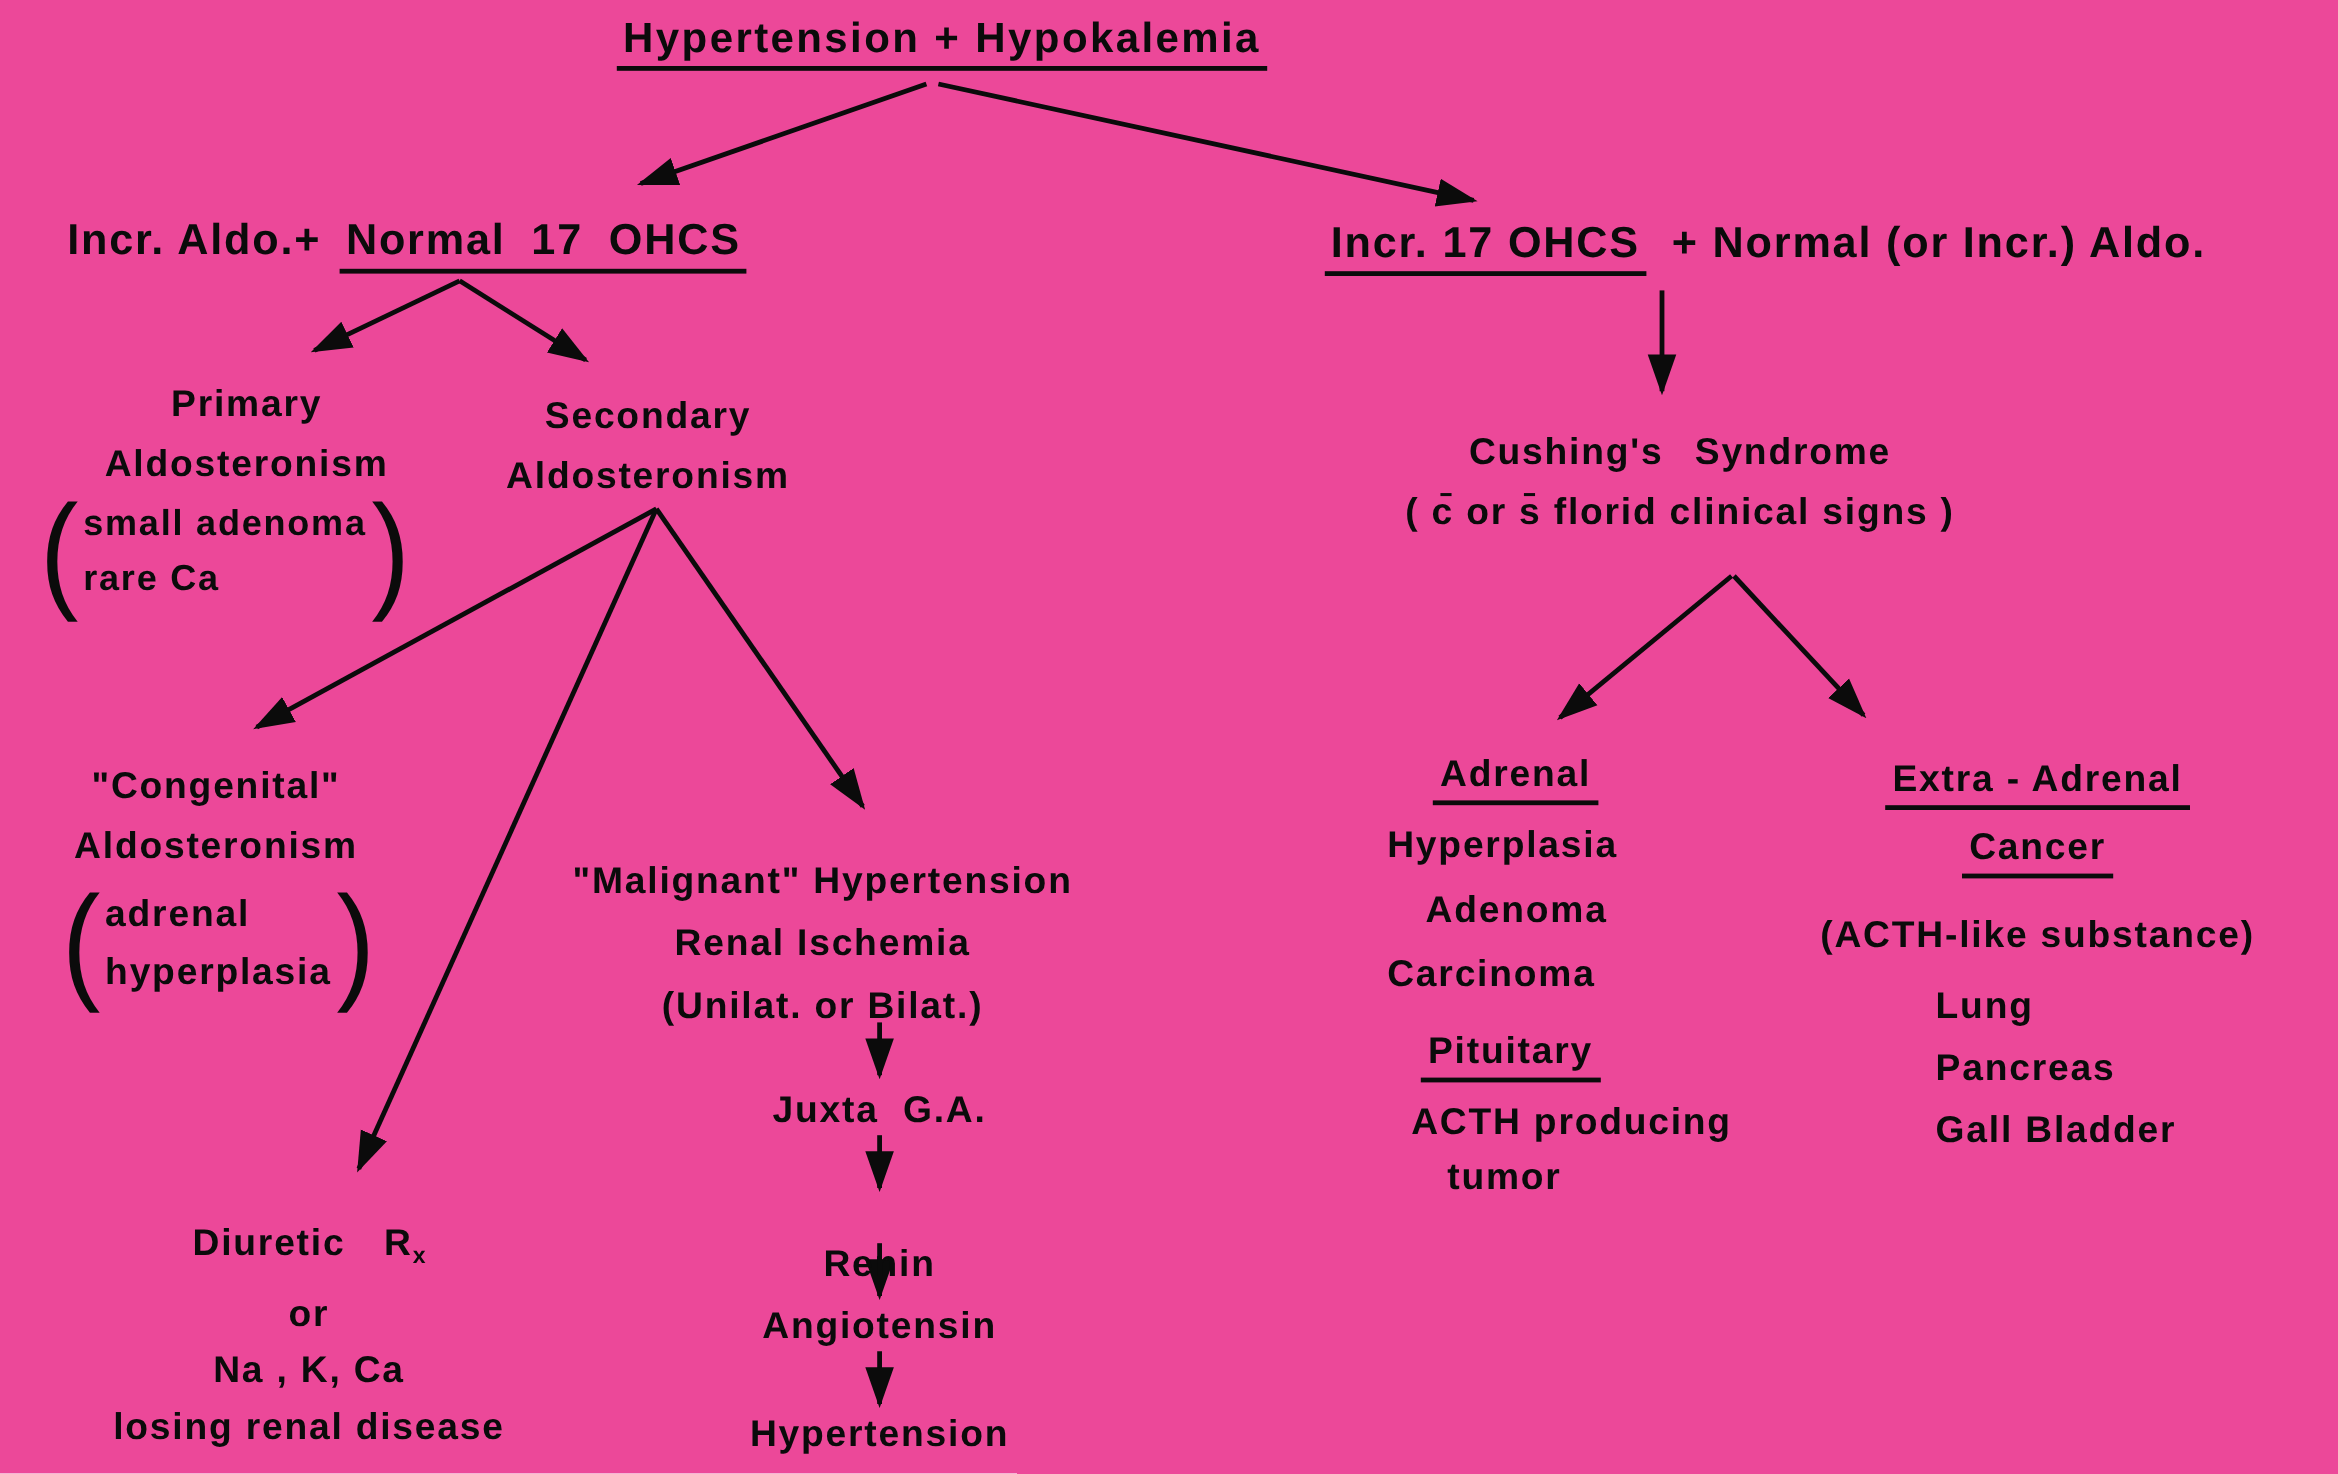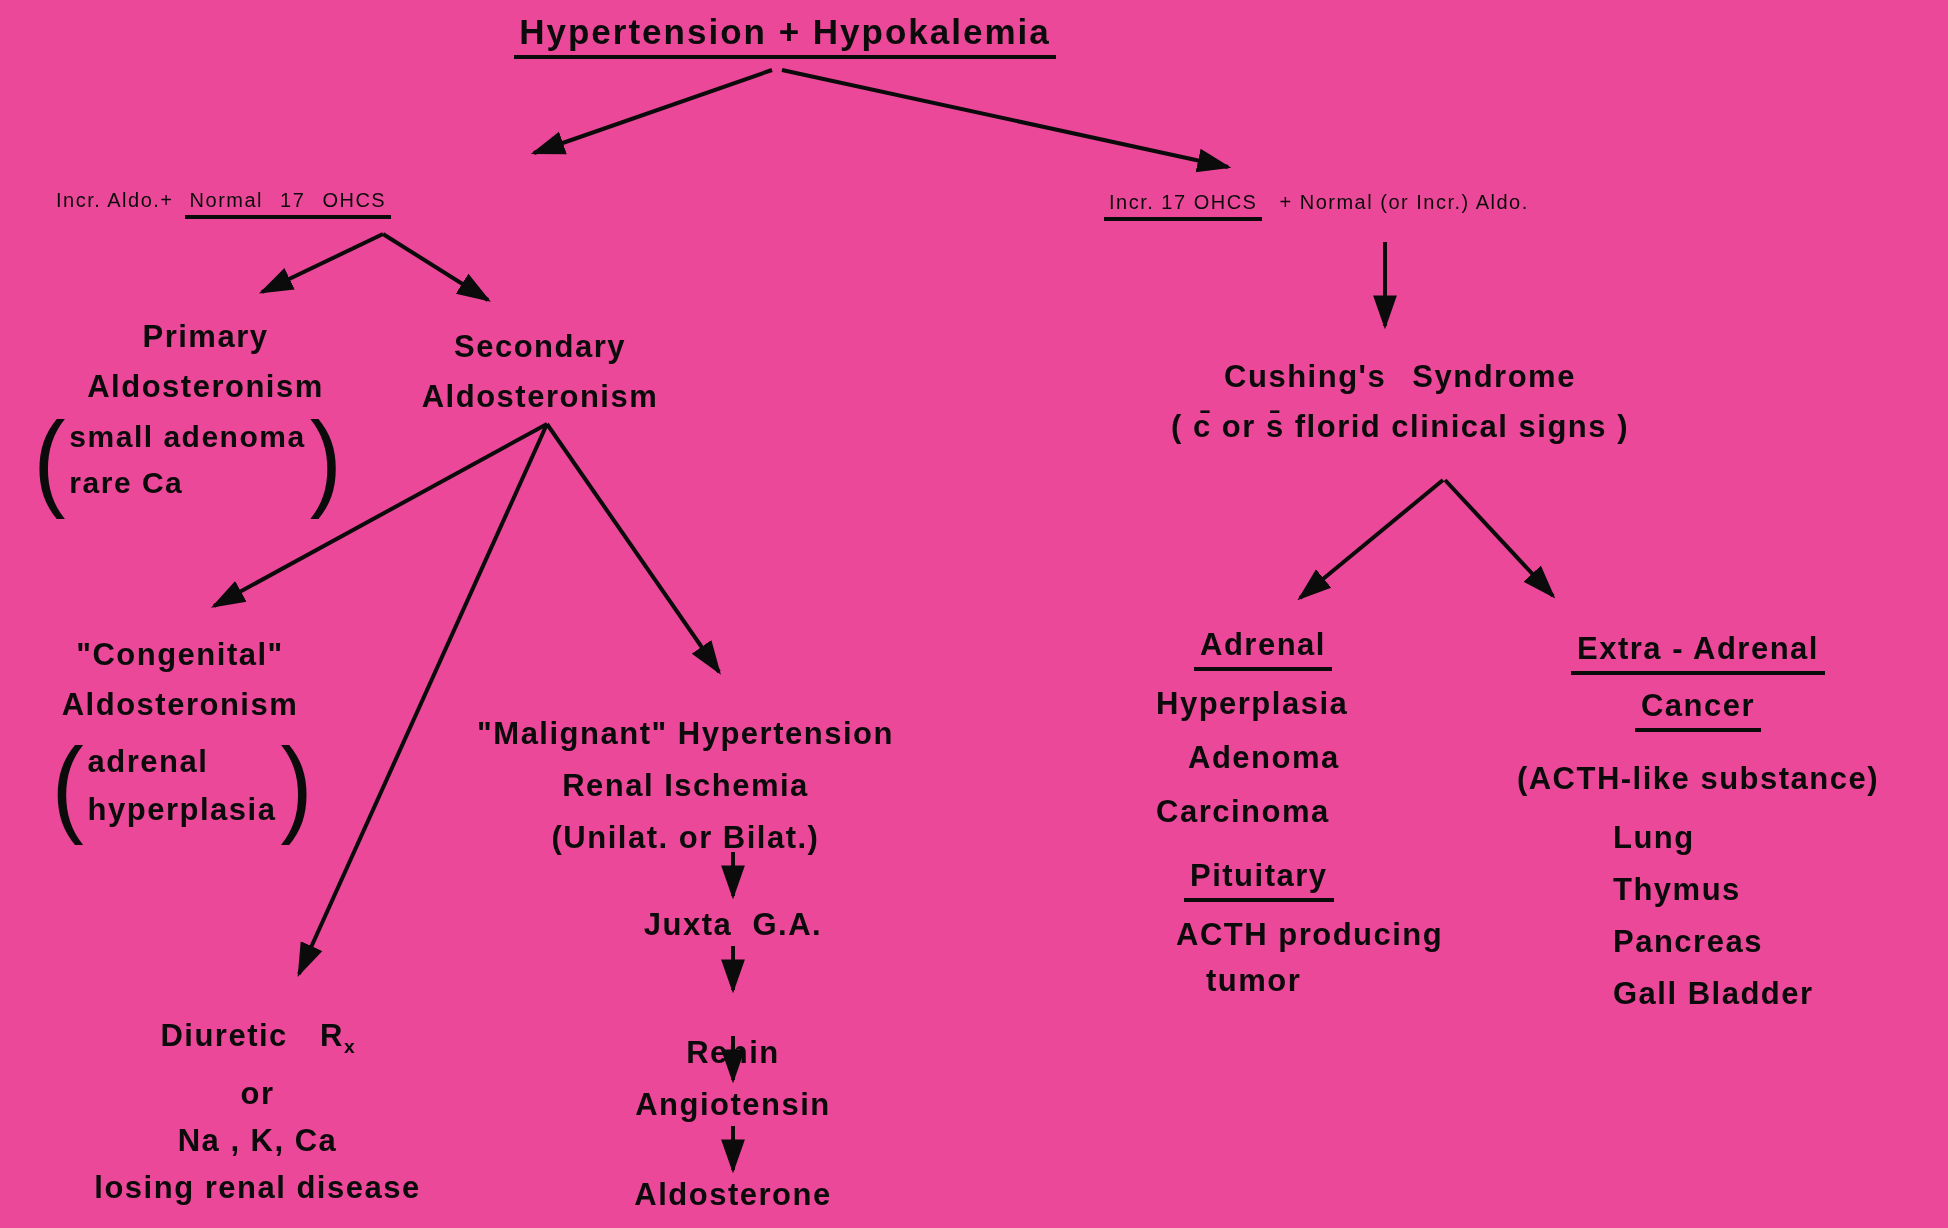--- a/index.html
+++ b/index.html
@@ -7,21 +7,21 @@
   body {
     width:1948px; height:1228px;
     font-family:"Liberation Sans","DejaVu Sans",sans-serif;
     color:#0b0b0b;
   }
   #canvas { position:relative; width:1948px; height:1228px; background:#ec4899; overflow:hidden; }
   .abs { position:absolute; }
   .blk { position:absolute; text-align:center; font-weight:700; }
   .line { display:block; white-space:nowrap; }
   .t31 { font-size:31px; line-height:50px; letter-spacing:1.5px; }
-  .t32 { font-size:20px; line-height:44px; letter-spacing:1.5px; white-space:nowrap; font-weight:400; }
+  .t32 { font-size:36px; line-height:44px; letter-spacing:1.5px; white-space:nowrap; font-weight:700; }
   .title { font-size:35px; line-height:48px; letter-spacing:2px; font-weight:700; }
   .u { border-bottom:4px solid #0b0b0b; padding:0 5px 4px 5px; }
   .uhdr { display:inline-block; border-bottom:4px solid #0b0b0b; padding:0 6px 2px 6px; line-height:40px; }
   .ws10 { word-spacing:10px; }
   .ws16 { word-spacing:16px; }
   .paren-group { position:absolute; display:flex; align-items:center; justify-content:center; font-weight:700; }
   .paren { font-size:96px; font-weight:400; line-height:0.95; transform:scaleY(1.12); }
   .paren-lines { display:block; margin:0 4px; }
   .pl46 .line { font-size:30px; line-height:46px; letter-spacing:1.5px; }
   .pl48 .line { font-size:31px; line-height:48px; letter-spacing:1.5px; }
@@ -108,21 +108,21 @@
 
   <div class="blk t31 lh52" style="left:448px; top:708px; width:475px;">
     <span class="line">"Malignant" Hypertension</span>
     <span class="line">Renal Ischemia</span>
     <span class="line">(Unilat. or Bilat.)</span>
   </div>
 
   <div class="cascade-item ws10" style="left:583px; top:903px;">Juxta G.A.</div>
   <div class="cascade-item" style="left:583px; top:1031px;">Renin</div>
   <div class="cascade-item" style="left:583px; top:1083px;">Angiotensin</div>
-  <div class="cascade-item" style="left:583px; top:1173px;">Aldosterone</div>
+  <div class="cascade-item" style="left:583px; top:1173px;">Hypertension</div>
 
   <div class="blk t31 lh47" style="left:25px; top:1012px; width:465px;">
     <span class="line">
       <span>Diuretic</span>
       <span style="margin-left:22px;"><span>R</span><sub class="rx">x</sub></span>
     </span>
     <span class="line">or</span>
     <span class="line">Na , K, Ca</span>
     <span class="line">losing renal disease</span>
   </div>
@@ -155,19 +155,18 @@
       <span class="uhdr">Extra - Adrenal</span>
     </div>
     <div class="colhdr-wrap" style="margin-top:6px;">
       <span class="uhdr">Cancer</span>
     </div>
     <div style="margin-top:24px;">
       <span class="line" style="line-height:46px;">(ACTH-like substance)</span>
     </div>
     <div style="margin-top:10px; text-align:left; margin-left:165px;">
       <span class="line" style="line-height:52px;">Lung</span>
-      <span class="line" style="line-height:52px;">Thymus</span>
       <span class="line" style="line-height:52px;">Pancreas</span>
       <span class="line" style="line-height:52px;">Gall Bladder</span>
     </div>
   </div>
 
 </div>
 
 </body></html>

